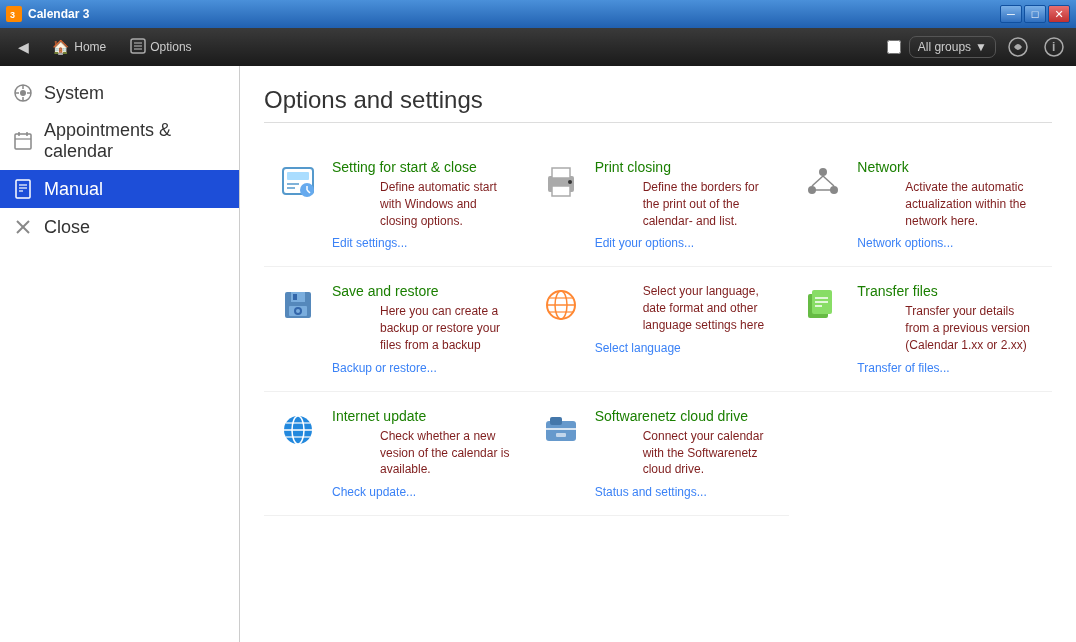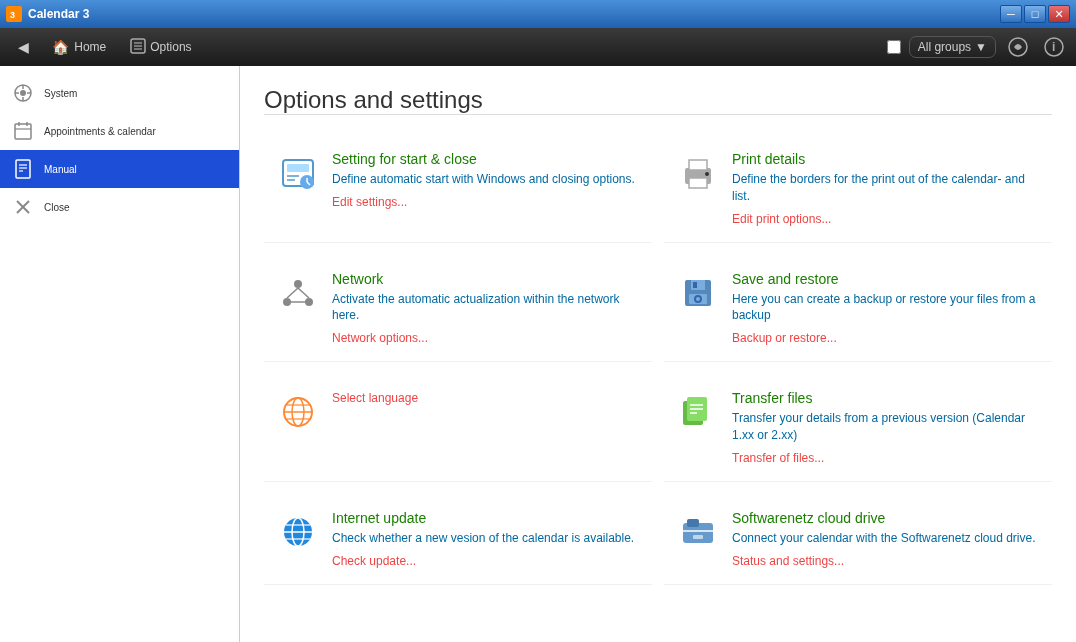--- a/index.html
+++ b/index.html
@@ -64,50 +64,50 @@
 
     
     .sidebar {
       width: 240px;
       background: white;
       border-right: 1px solid #ccc;
       padding-top: 8px;
     }
     .sidebar-item {
       display: flex; align-items: center; gap: 10px;
-      padding: 8px 12px; cursor: pointer; color: #333; font-size: 10px;
+      padding: 8px 12px; cursor: pointer; color: #333; font-size: 18px;
     }
     .sidebar-item.active { background: #1d4ed8; color: white; }
     .sidebar-item .sidebar-icon { width: 22px; height: 22px; display: flex; align-items: center; justify-content: center; font-size: 16px; flex-shrink: 0; }
 
     
     .content {
       flex: 1;
       background: white;
       padding: 20px 24px;
       overflow-y: auto;
     }
     .page-title {
       font-size: 24px; font-weight: 300; color: #333; margin-bottom: 20px;
-      border-bottom: 1px solid #ddd; 
+      border-bottom: 1px solid #ddd; padding-bottom: 8px;
     }
     .options-grid {
-      display: grid; grid-template-columns: 1fr 1fr; gap: 12px;
+      display: grid; grid-template-columns: 1fr 1fr 1fr; gap: 0;
     }
     .option-item {
       display: flex; gap: 12px; padding: 16px 12px; border-bottom: 1px solid #f0f0f0;
       cursor: pointer;
     }
     .option-icon-wrap {
       width: 44px; height: 44px; flex-shrink: 0; display: flex; align-items: center; justify-content: center;
     }
     .option-body { flex: 1; }
     .option-title { color: #1a7f00; font-size: 14px; margin-bottom: 4px; cursor: pointer; }
-    .option-desc { color: #0369a1; font-size: 12px; margin-bottom: 6px; line-height: 1.4; }
-    .option-link { color: #ef4444; font-size: 12px; cursor: pointer; }
+    .option-desc { color: #7f1d1d; font-size: 12px; margin-bottom: 6px; line-height: 1.4; margin-left: 48px; }
+    .option-link { color: #3b82f6; font-size: 12px; cursor: pointer; }
   </style>
 </head>
 <body>
 
 <div class="title-bar">
   <div class="title-bar-icon">
     <svg width="14" height="14" viewBox="0 0 14 14">
       <rect x="1" y="1" width="12" height="12" rx="2" fill="#ff8800"></rect>
       <text x="3" y="11" font-size="9" fill="white" font-weight="bold">3</text>
     </svg>
@@ -234,23 +234,23 @@
         <div class="option-item">
     <div class="option-icon-wrap">
       <svg width="38" height="38" viewBox="0 0 38 38">
               <rect x="6" y="14" width="26" height="16" rx="2" fill="#aaa"></rect>
               <rect x="10" y="6" width="18" height="10" fill="white" stroke="#aaa" stroke-width="1.5"></rect>
               <rect x="10" y="24" width="18" height="10" fill="white" stroke="#aaa" stroke-width="1.5"></rect>
               <circle cx="28" cy="20" r="2" fill="#333"></circle>
             </svg>
     </div>
     <div class="option-body">
-      <div class="option-title">Print details</div>
+      <div class="option-title">Print closing</div>
       <div class="option-desc">Define the borders for the print out of the calendar- and list.</div>
-      <span class="option-link">Edit print options...</span>
+      <span class="option-link">Edit your options...</span>
     </div>
   </div>
         <div class="option-item">
     <div class="option-icon-wrap">
       <svg width="38" height="38" viewBox="0 0 38 38">
               <circle cx="19" cy="10" r="4" fill="#888"></circle>
               <circle cx="8" cy="28" r="4" fill="#888"></circle>
               <circle cx="30" cy="28" r="4" fill="#888"></circle>
               <line x1="19" y1="14" x2="8" y2="24" stroke="#888" stroke-width="1.5"></line>
               <line x1="19" y1="14" x2="30" y2="24" stroke="#888" stroke-width="1.5"></line>
@@ -284,20 +284,21 @@
     <div class="option-icon-wrap">
       <svg width="38" height="38" viewBox="0 0 38 38">
               <circle cx="19" cy="19" r="14" fill="none" stroke="#ff8833" stroke-width="2"></circle>
               <ellipse cx="19" cy="19" rx="6" ry="14" fill="none" stroke="#ff8833" stroke-width="1.5"></ellipse>
               <line x1="5" y1="19" x2="33" y2="19" stroke="#ff8833" stroke-width="1.5"></line>
               <line x1="7" y1="12" x2="31" y2="12" stroke="#ff8833" stroke-width="1.2"></line>
               <line x1="7" y1="26" x2="31" y2="26" stroke="#ff8833" stroke-width="1.2"></line>
             </svg>
     </div>
     <div class="option-body">
+      <div class="option-desc">Select your language, date format and other language settings here</div>
       <span class="option-link">Select language</span>
     </div>
   </div>
         <div class="option-item">
     <div class="option-icon-wrap">
       <svg width="38" height="38" viewBox="0 0 38 38">
               <rect x="4" y="8" width="20" height="24" rx="2" fill="#66bb44"></rect>
               <rect x="8" y="4" width="20" height="24" rx="2" fill="#88dd66"></rect>
               <line x1="11" y1="12" x2="24" y2="12" stroke="white" stroke-width="1.5"></line>
               <line x1="11" y1="16" x2="24" y2="16" stroke="white" stroke-width="1.5"></line>

